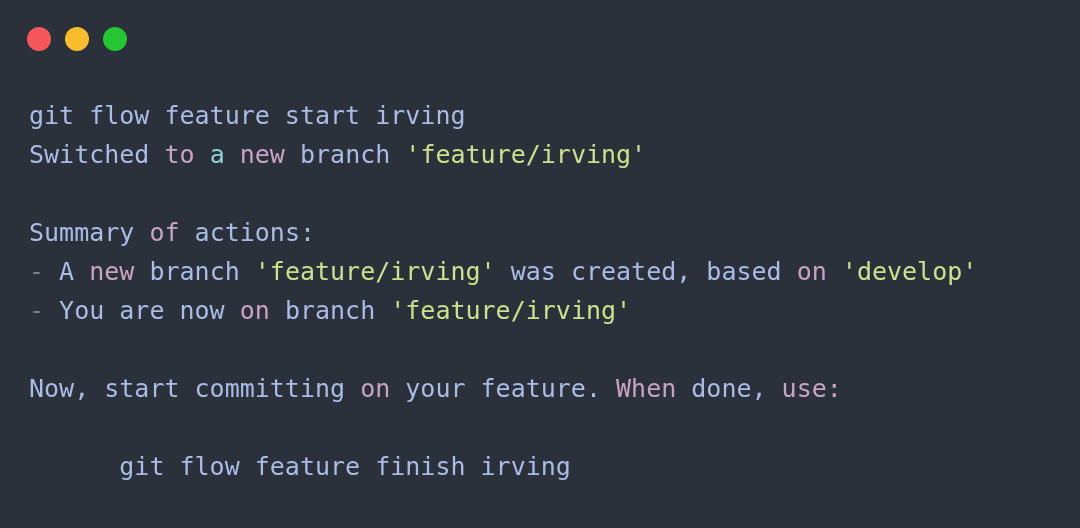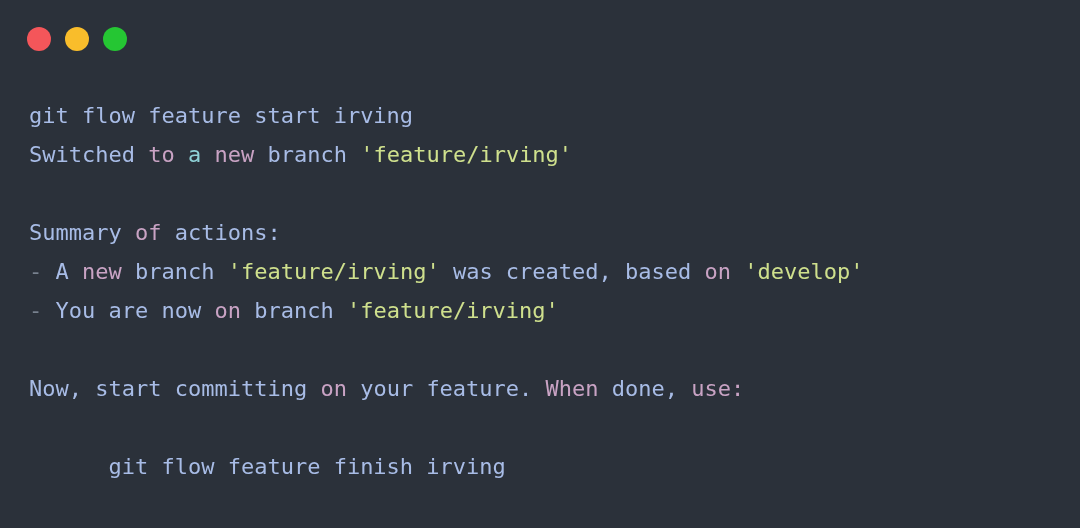--- a/index.html
+++ b/index.html
@@ -43,21 +43,21 @@
     display: block;
   }
 
   
   #terminal-body {
     position: absolute;
     top: 96px;
     left: 29px;
     right: 0;
     bottom: 0;
-    font-size: 22px;
+    font-size: 25px;
     line-height: 39px;
     letter-spacing: 0px;
     white-space: pre;
     font-family: "DejaVu Sans Mono", "Liberation Mono", monospace;
   }
   .term-line {
     height: 39px;
     white-space: pre;
     font-family: "DejaVu Sans Mono", "Liberation Mono", monospace;
   }

